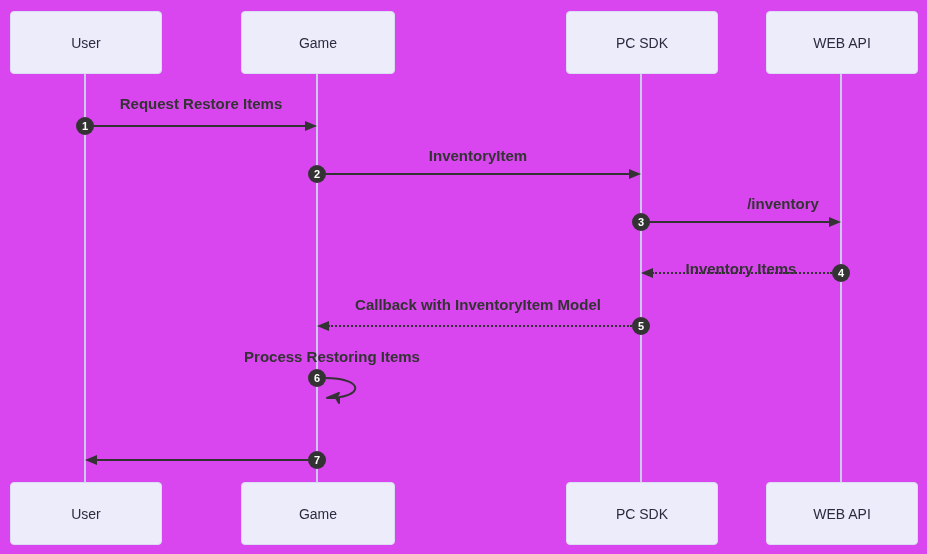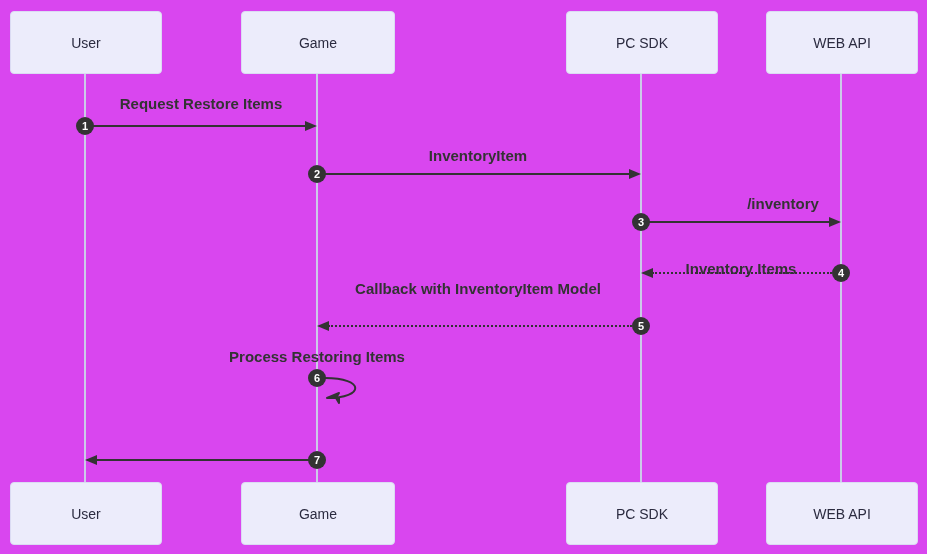--- a/index.html
+++ b/index.html
@@ -127,26 +127,26 @@
   <div class="msg-label" style="left:783px; top:195px;">/inventory</div>
   <div class="msg-line-solid" style="left:641px; top:221px; width:190px;"></div>
   <div class="arrow-right" style="left:829px; top:217px;"></div>
   <div class="num-circle" style="left:632px; top:213px;">3</div>
 
   <div class="msg-label" style="left:741px; top:228px;margin-top:32px;">Inventory Items</div>
   <div class="msg-line-dotted" style="left:652px; top:272px; width:180px;"></div>
   <div class="arrow-left" style="left:641px; top:268px;"></div>
   <div class="num-circle" style="left:832px; top:264px;">4</div>
 
-  <div class="msg-label" style="left:478px; top:280px;">Callback with InventoryItem Model</div>
+  <div class="msg-label" style="left:478px; top:296px;">Callback with InventoryItem Model</div>
   <div class="msg-line-dotted" style="left:328px; top:325px; width:304px;"></div>
   <div class="arrow-left" style="left:317px; top:321px;"></div>
   <div class="num-circle" style="left:632px; top:317px;">5</div>
 
-  <div class="msg-label" style="left:317px; top:348px;">Process Restoring Items</div>
+  <div class="msg-label" style="left:332px; top:348px;">Process Restoring Items</div>
   <svg class="self-loop-svg" style="left:317px; top:370px;" width="60" height="40">
     <path d="M 8 8 C 48 8, 48 28, 10 28" fill="none" stroke="#333333" stroke-width="2"></path>
     <path d="M 22 28 L 10 28 L 22 23 L 19 28 L 22 33 Z" fill="#333333" stroke="#333333" stroke-width="2" stroke-linejoin="round"></path>
   </svg>
   <div class="num-circle" style="left:308px; top:369px;">6</div>
 
   <div class="msg-line-solid" style="left:96px; top:459px; width:221px;"></div>
   <div class="arrow-left" style="left:85px; top:455px;"></div>
   <div class="num-circle" style="left:308px; top:451px;">7</div>
 

